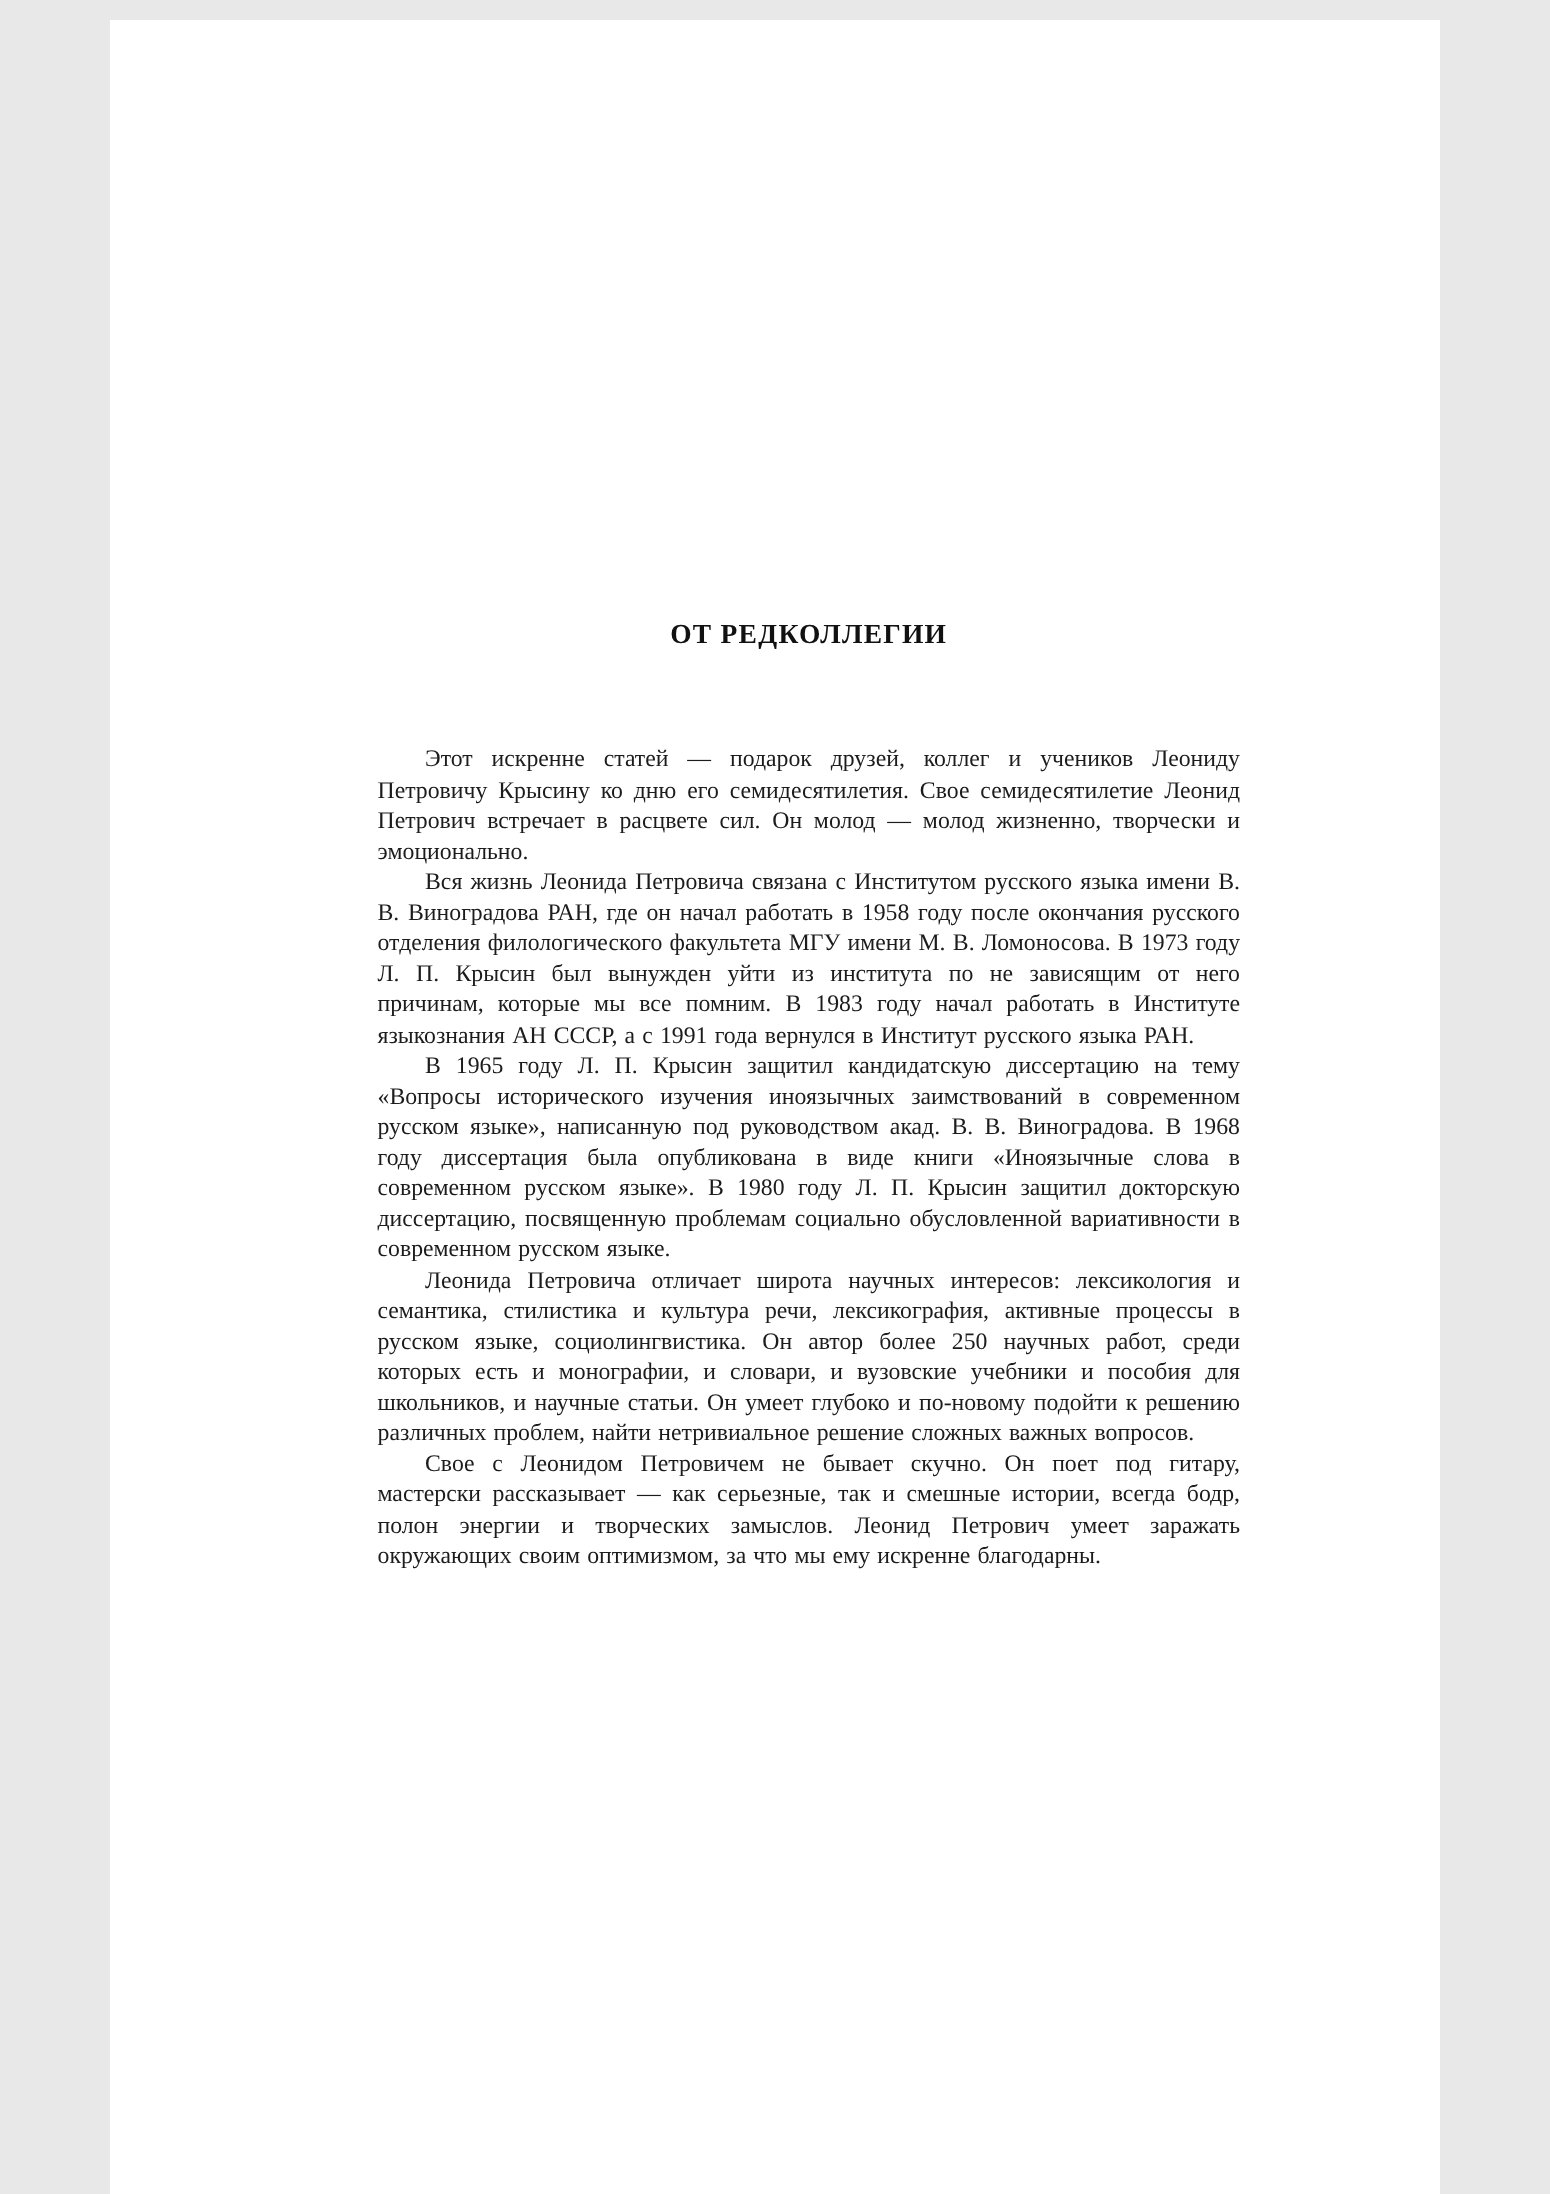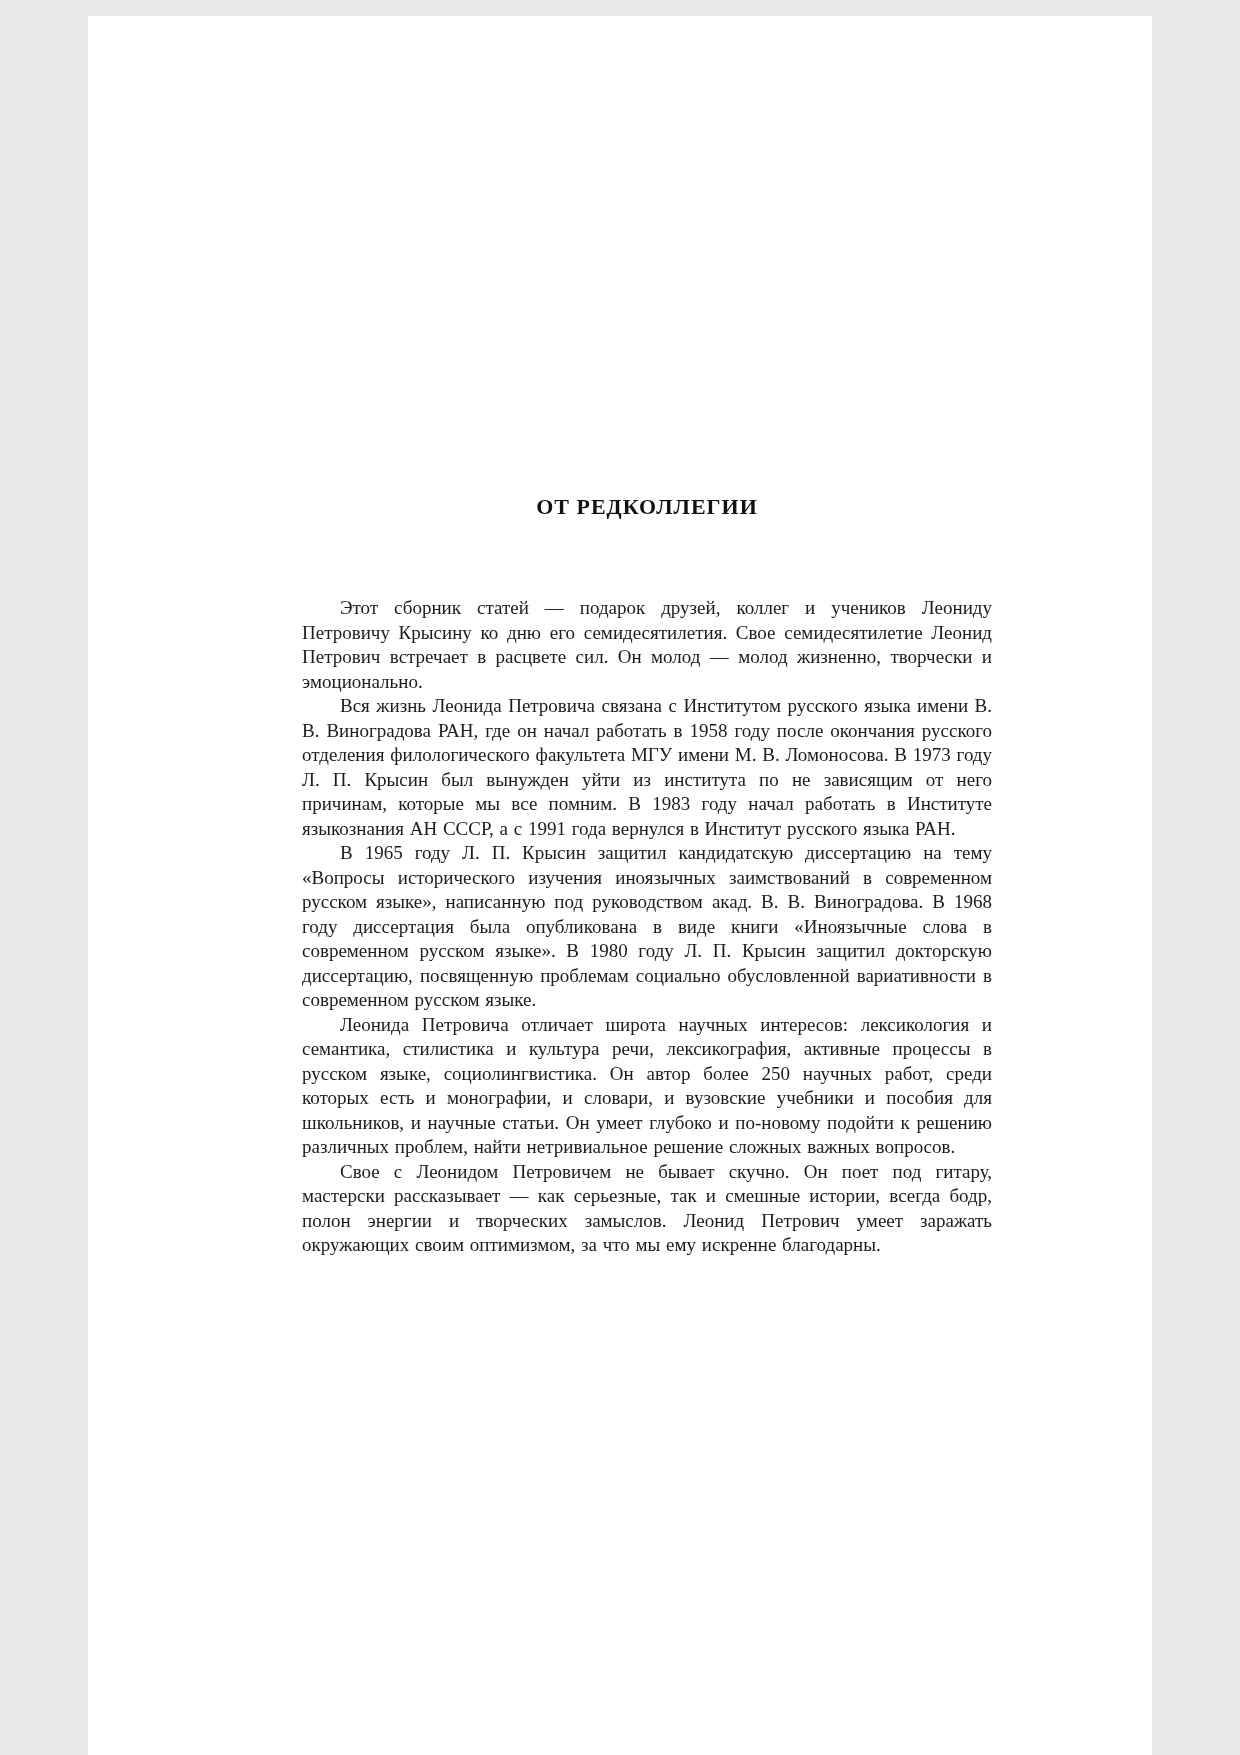--- a/index.html
+++ b/index.html
@@ -40,21 +40,21 @@
     word-spacing: 1px;
   }
 </style>
 </head>
 <body>
 
 <div class="page">
   <div class="text-block">
     <h1 class="doc-title">ОТ РЕДКОЛЛЕГИИ</h1>
 
-    <p class="doc-paragraph">Этот сборник статей — подарок друзей, коллег и учеников Леониду Петровичу Крысину ко дню его семидесятилетия. Свое семидесятилетие Леонид Петрович встречает в расцвете сил. Он молод — молод жизненно, творчески и эмоционально.</p>
+    <p class="doc-paragraph">Этот искренне статей — подарок друзей, коллег и учеников Леониду Петровичу Крысину ко дню его семидесятилетия. Свое семидесятилетие Леонид Петрович встречает в расцвете сил. Он молод — молод жизненно, творчески и эмоционально.</p>
 
     <p class="doc-paragraph">Вся жизнь Леонида Петровича связана с Институтом русского языка имени В. В. Виноградова РАН, где он начал работать в 1958 году после окончания русского отделения филологического факультета МГУ имени М. В. Ломоносова. В 1973 году Л. П. Крысин был вынужден уйти из института по не зависящим от него причинам, которые мы все помним. В 1983 году начал работать в Институте языкознания АН СССР, а с 1991 года вернулся в Институт русского языка РАН.</p>
 
     <p class="doc-paragraph">В 1965 году Л. П. Крысин защитил кандидатскую диссертацию на тему «Вопросы исторического изучения иноязычных заимствований в современном русском языке», написанную под руководством акад. В. В. Виноградова. В 1968 году диссертация была опубликована в виде книги «Иноязычные слова в современном русском языке». В 1980 году Л. П. Крысин защитил докторскую диссертацию, посвященную проблемам социально обусловленной вариативности в современном русском языке.</p>
 
     <p class="doc-paragraph">Леонида Петровича отличает широта научных интересов: лексикология и семантика, стилистика и культура речи, лексикография, активные процессы в русском языке, социолингвистика. Он автор более 250 научных работ, среди которых есть и монографии, и словари, и вузовские учебники и пособия для школьников, и научные статьи. Он умеет глубоко и по-новому подойти к решению различных проблем, найти нетривиальное решение сложных важных вопросов.</p>
 
     <p class="doc-paragraph">Свое с Леонидом Петровичем не бывает скучно. Он поет под гитару, мастерски рассказывает — как серьезные, так и смешные истории, всегда бодр, полон энергии и творческих замыслов. Леонид Петрович умеет заражать окружающих своим оптимизмом, за что мы ему искренне благодарны.</p>
   </div>
 </div>

